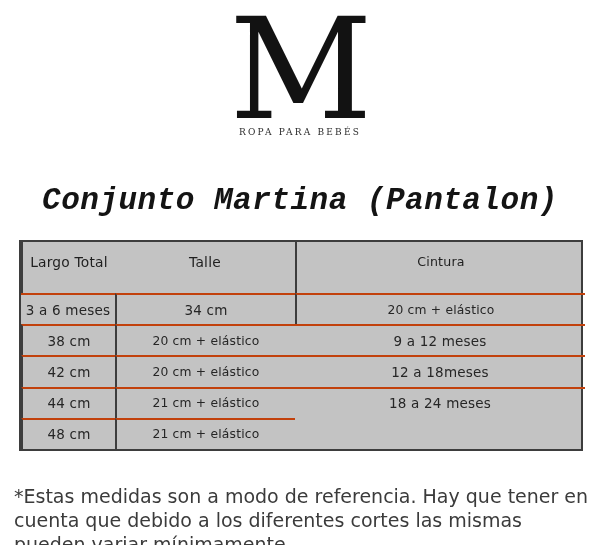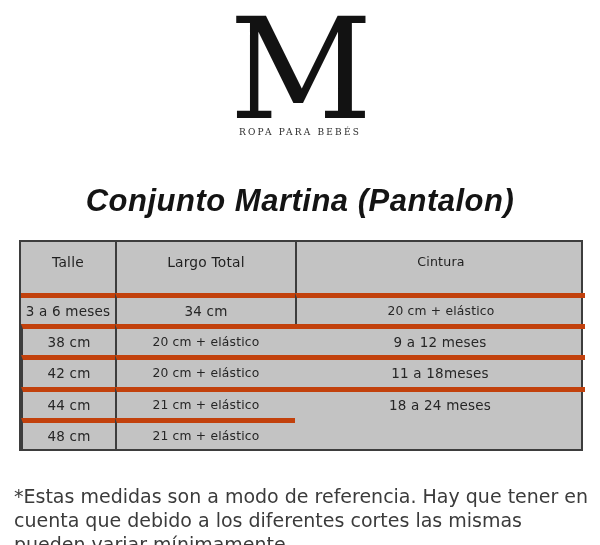--- a/index.html
+++ b/index.html
@@ -15,34 +15,34 @@
           color:#121212;letter-spacing:-2px;}
   .logo-script{position:absolute;top:60px;left:0;width:100%;
           font-family:"DejaVu Serif",serif;font-style:italic;font-size:25px;
           color:#121212;white-space:nowrap;}
   .logo-tagline{position:absolute;top:127px;left:0;width:100%;
           font-family:"DejaVu Serif",serif;font-size:9px;letter-spacing:2.2px;
           color:#2b2b2b;white-space:nowrap;}
 
   
   .page-title{position:absolute;top:183px;left:0;width:100%;text-align:center;
-          font-family:Liberation Sans, sans-serif;font-style:italic;font-weight:bold;
+          font-family:Liberation Mono, monospace;font-style:italic;font-weight:bold;
           font-size:31px;color:#141414;letter-spacing:0.5px;}
 
   
   .size-table{
     position:absolute;left:19px;top:240px;width:564px;
     display:grid;grid-template-columns:94px 180px 290px;
     grid-template-rows:51px repeat(5,31.2px);
     background:#c3c3c3;border:2px solid #3d3d3d;box-sizing:border-box;
   }
   .cell{
     display:flex;align-items:center;justify-content:center;
     font-size:13.5px;color:#262626;box-sizing:border-box;
-    border-top:5px solid #c2410c;letter-spacing:0.2px;
+    border-top:2px solid #c2410c;letter-spacing:0.2px;
   }
   .cell.c2,.cell.c3{border-left:2px solid #3d3d3d;}
   .cell.c3{font-size:12.3px;}
   .cell.head{align-items:flex-start;padding-top:12px;font-size:13.8px;
              border-top:none;color:#1f1f1f;}
   .cell.head.c3{font-size:12.6px;}
 
   
   .footnote{position:absolute;left:14px;top:484px;width:580px;
           font-family:"DejaVu Sans",sans-serif;font-size:19px;
@@ -52,36 +52,36 @@
 <body>
 
 <div class="logo">
   <div class="logo-m">M</div>
   <div class="logo-tagline">ROPA PARA BEBÉS</div>
 </div>
 
 <div class="page-title">Conjunto Martina (Pantalon)</div>
 
 <div class="size-table">
+  <div class="cell head c2">Largo Total</div>
   <div class="cell head c1">Talle</div>
-  <div class="cell head c2">Largo Total</div>
   <div class="cell head c3">Cintura</div>
 
   <div class="cell c1">3 a 6 meses</div>
   <div class="cell c2">34 cm</div>
   <div class="cell c3">20 cm + elástico</div>
 
   <div class="cell c2">38 cm</div>
   <div class="cell c3">20 cm + elástico</div>
 
   <div class="cell c1">9 a 12 meses</div>
   <div class="cell c2">42 cm</div>
   <div class="cell c3">20 cm + elástico</div>
 
-  <div class="cell c1">11 a 18meses</div>
+  <div class="cell c1">12 a 18meses</div>
   <div class="cell c2">44 cm</div>
   <div class="cell c3">21 cm + elástico</div>
 
   <div class="cell c1">18 a 24 meses</div>
   <div class="cell c2">48 cm</div>
   <div class="cell c3">21 cm + elástico</div>
 </div>
 
 <div class="footnote">*Estas medidas son a modo de referencia. Hay que tener en cuenta que debido a los diferentes cortes las mismas pueden variar mínimamente</div>
 

